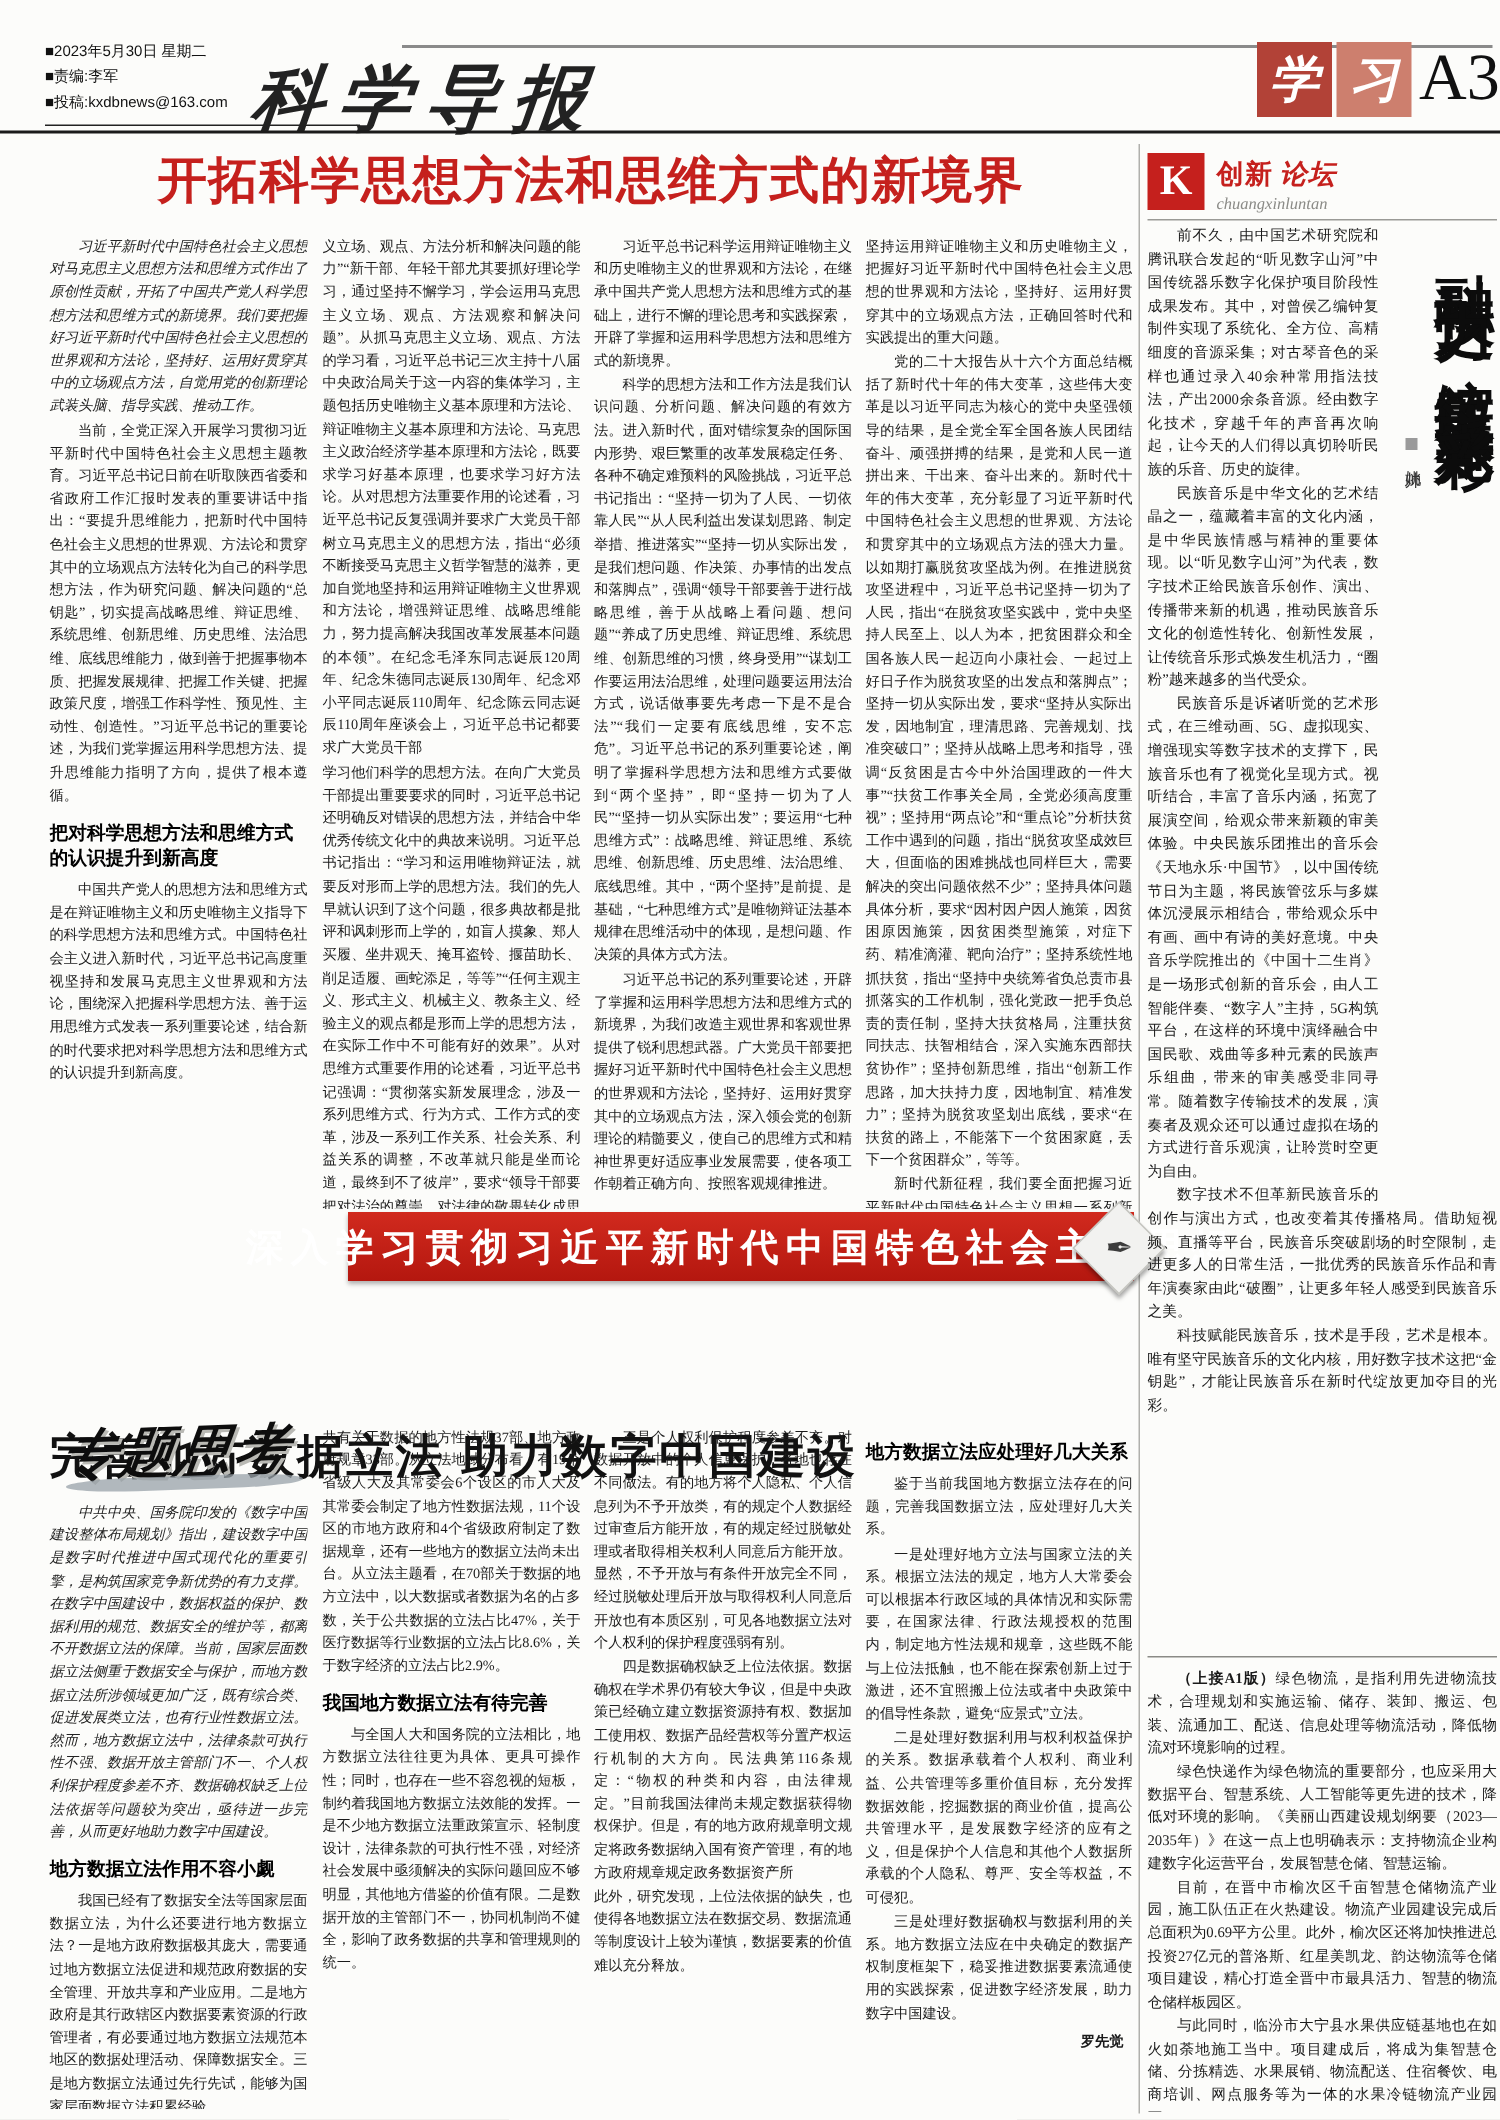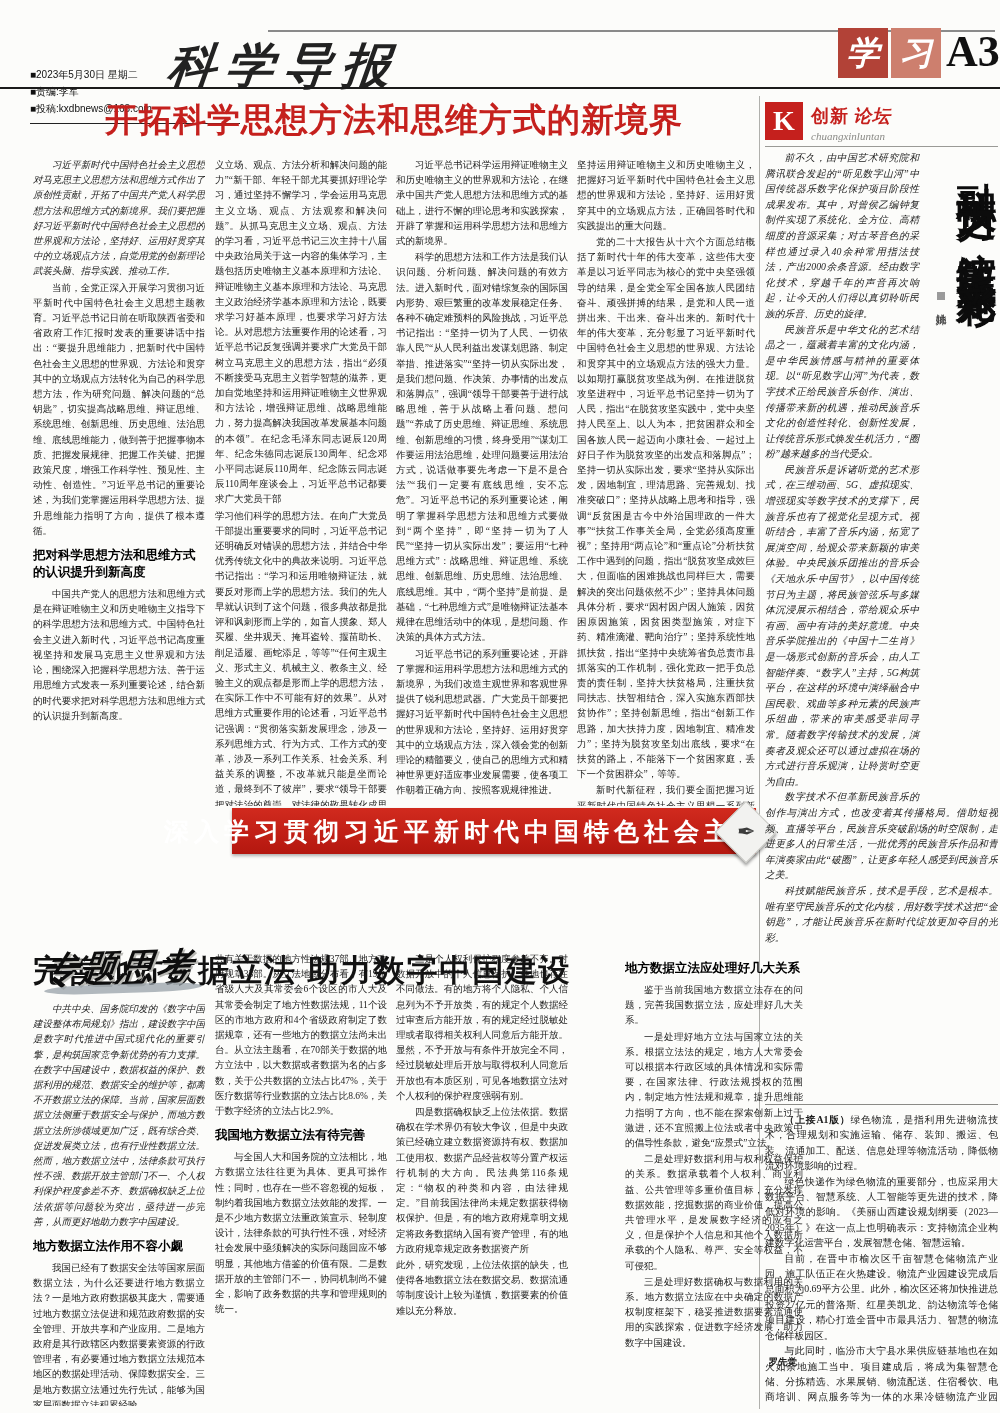--- a/index.html
+++ b/index.html
@@ -2,31 +2,31 @@
 <html><head>
 <meta charset="utf-8">
 <style>
   html,body{margin:0;padding:0;background:#e8e8e4;}
   .page{position:relative;width:1000px;height:1413px;margin:0 auto;background:#fcfcfa;
         font-family:"Liberation Serif","DejaVu Serif",serif;color:#1a1a1a;overflow:hidden;}
   .abs{position:absolute;}
 
   
   .hdr-left{left:30px;top:26px;width:210px;font-family:"Liberation Sans",sans-serif;
-            font-size:10px;line-height:17px;color:#111;border-bottom:1.5px solid #222;padding-bottom:6px;margin-top:40px;}
+            font-size:10px;line-height:17px;color:#111;border-bottom:1.5px solid #222;padding-bottom:6px;}
   .masthead{left:168px;top:34px;font-size:48px;font-weight:900;font-style:italic;
             letter-spacing:10px;color:#222;transform:skewX(-6deg);}
   .top-rule{left:268px;top:30px;width:727px;height:2px;background:#8a8a8a;}
   .hdr-rule{left:0;top:87px;width:1000px;height:2px;background:#1b1b1b;}
   .plate{left:838px;top:28px;display:flex;gap:3px;}
   .plate .pchar{width:50px;height:50px;display:flex;align-items:center;justify-content:center;
         color:#fff;font-family:"Liberation Sans",sans-serif;font-weight:900;font-size:33px;font-style:italic;}
   .plate .p1{background:#b24237;}
   .plate .p2{background:#cd7f6e;}
-  .pageno{left:946px;top:26px;font-size:44px;font-weight:700;font-family:"Liberation Serif",serif;color:#111;}
+  .pageno{left:946px;top:26px;font-size:44px;font-weight:400;font-family:"Liberation Serif",serif;color:#111;}
   .vrule{left:759px;top:96px;width:1px;height:1313px;background:#b0b0ac;}
 
   
   .headline{left:33px;top:98px;width:722px;text-align:center;font-family:"Liberation Sans",sans-serif;
             font-weight:900;font-size:33px;letter-spacing:1px;color:#c5201d;white-space:nowrap;}
   .col{overflow:hidden;text-align:justify;font-size:9.5px;line-height:15.2px;}
   .col p{margin:0 0 1px 0;text-indent:2em;}
   .col p.lead{font-style:italic;color:#222;}
   .col p.nolead{text-indent:0;}
   .col h3{font-family:"Liberation Sans",sans-serif;font-size:12.5px;line-height:17px;
@@ -52,36 +52,36 @@
              font-weight:900;font-size:31px;color:#111;letter-spacing:2px;white-space:nowrap;}
   .stamp{left:42px;top:944px;width:170px;height:52px;}
   .stamp .stxt{display:inline-block;font-size:36px;font-weight:900;font-style:italic;
          letter-spacing:2px;color:#0d0d0d;transform:skewX(-9deg) rotate(-2deg);
          text-shadow:2px 2px 0 #b9b9b4;}
   .stamp .swoosh{position:absolute;left:2px;top:40px;width:158px;height:9px;background:#98a2a8;
          border-radius:60%/100%;transform:rotate(-2deg);opacity:.75;}
   .s1{left:33px;top:1002px;width:172px;height:404px;}
   .s2{left:215px;top:952px;width:172px;height:454px;}
   .s3{left:396px;top:952px;width:172px;height:454px;}
-  .s4{left:577px;top:952px;width:178px;height:454px;margin-left:48px;}
+  .s4{left:577px;top:952px;width:178px;height:454px;}
 
   
   .forum-hdr{left:765px;top:100px;width:233px;height:46px;border-bottom:1px solid #9a9a96;}
   .klogo{position:absolute;left:0;top:2px;width:38px;height:38px;background:#c5201d;color:#fff;
          display:flex;align-items:center;justify-content:center;font-size:28px;font-weight:900;
          font-family:"Liberation Serif",serif;}
   .fname{position:absolute;left:46px;top:4px;font-size:18px;font-weight:900;color:#c5201d;
          font-family:"Liberation Sans",sans-serif;letter-spacing:1px;}
   .fname .n2{font-family:"Liberation Serif",serif;font-weight:700;font-style:italic;margin-left:4px;}
   .fpinyin{position:absolute;left:46px;top:30px;font-size:11px;font-style:italic;color:#8a8a86;}
 
   .forum-art{left:765px;top:150px;width:233px;height:948px;overflow:hidden;
              font-size:9.8px;line-height:15.6px;text-align:justify;}
   .forum-art p{margin:0;text-indent:2em;}
-  .forum-art p.lead{font-style:italic;}
+  .forum-art p.lead{}
   .vblock{float:right;width:72px;height:640px;margin-left:7px;display:flex;flex-direction:row;}
   .vbyline{writing-mode:vertical-rl;font-size:11px;color:#333;margin-top:142px;width:22px;
            font-family:"Liberation Sans",sans-serif;}
   .vbyline .sq{display:inline-block;width:8px;height:8px;background:#9a9a9a;margin-bottom:5px;}
   .vtitle{writing-mode:vertical-rl;font-size:40px;font-weight:900;letter-spacing:5px;
           color:#0c0c0c;font-family:"Liberation Serif",serif;line-height:1;width:48px;}
 
   .sb-divider{left:765px;top:1104px;width:233px;height:1px;background:#8a8a86;}
   .a1-art{left:765px;top:1112px;width:233px;height:296px;overflow:hidden;
           font-size:9.8px;line-height:15.4px;text-align:justify;}
@@ -165,21 +165,21 @@
 
   <div class="abs col s3">
     <p>三是个人权利保护程度参差不齐。对数据开放中的个人信息保护，各地也存在不同做法。有的地方将个人隐私、个人信息列为不予开放类，有的规定个人数据经过审查后方能开放，有的规定经过脱敏处理或者取得相关权利人同意后方能开放。显然，不予开放与有条件开放完全不同，经过脱敏处理后开放与取得权利人同意后开放也有本质区别，可见各地数据立法对个人权利的保护程度强弱有别。</p>
     <p>四是数据确权缺乏上位法依据。数据确权在学术界仍有较大争议，但是中央政策已经确立建立数据资源持有权、数据加工使用权、数据产品经营权等分置产权运行机制的大方向。民法典第116条规定：“物权的种类和内容，由法律规定。”目前我国法律尚未规定数据获得物权保护。但是，有的地方政府规章明文规定将政务数据纳入国有资产管理，有的地方政府规章规定政务数据资产所</p>
     <p class="nolead">此外，研究发现，上位法依据的缺失，也使得各地数据立法在数据交易、数据流通等制度设计上较为谨慎，数据要素的价值难以充分释放。</p>
   </div>
 
   <div class="abs col s4">
     <h3>地方数据立法应处理好几大关系</h3>
     <p>鉴于当前我国地方数据立法存在的问题，完善我国数据立法，应处理好几大关系。</p>
-    <p>一是处理好地方立法与国家立法的关系。根据立法法的规定，地方人大常委会可以根据本行政区域的具体情况和实际需要，在国家法律、行政法规授权的范围内，制定地方性法规和规章，提升思维能力指明了方向，也不能在探索创新上过于激进，还不宜照搬上位法或者中央政策中的倡导性条款，避免“应景式”立法。</p>
+    <p>一是处理好地方立法与国家立法的关系。根据立法法的规定，地方人大常委会可以根据本行政区域的具体情况和实际需要，在国家法律、行政法规授权的范围内，制定地方性法规和规章，这些既不能与上位法抵触，也不能在探索创新上过于激进，还不宜照搬上位法或者中央政策中的倡导性条款，避免“应景式”立法。</p>
     <p>二是处理好数据利用与权利权益保护的关系。数据承载着个人权利、商业利益、公共管理等多重价值目标，充分发挥数据效能，挖掘数据的商业价值，提高公共管理水平，是发展数字经济的应有之义，但是保护个人信息和其他个人数据所承载的个人隐私、尊严、安全等权益，不可侵犯。</p>
     <p>三是处理好数据确权与数据利用的关系。地方数据立法应在中央确定的数据产权制度框架下，稳妥推进数据要素流通使用的实践探索，促进数字经济发展，助力数字中国建设。</p>
     <p class="byline">罗先觉</p>
   </div>
 
   <div class="abs forum-hdr">
     <span class="klogo">K</span>
     <span class="fname">
       <span>创新</span><span class="n2">论坛</span>
     </span>

